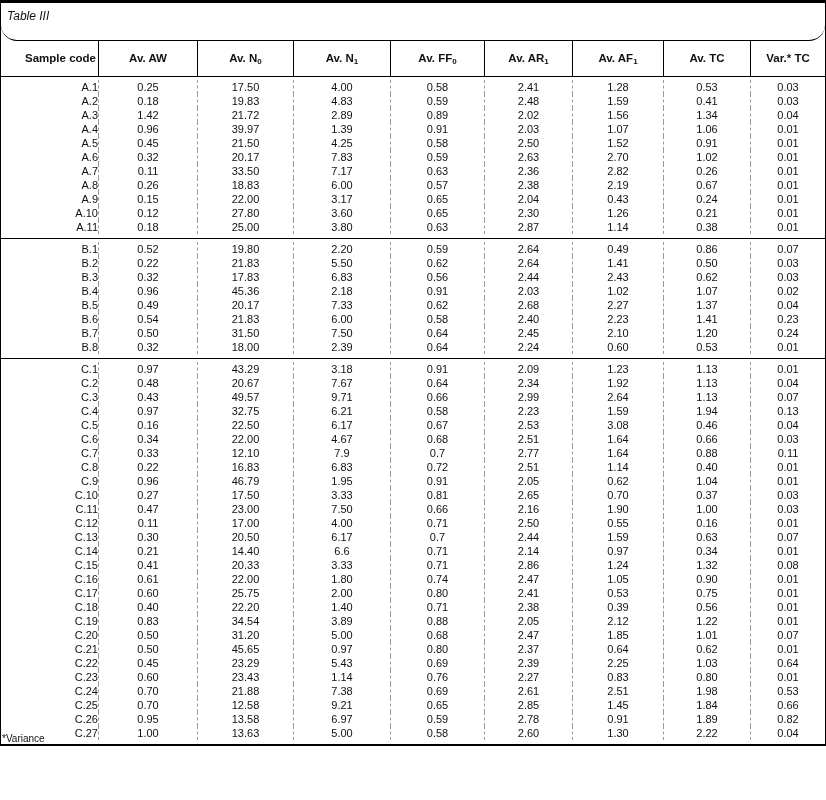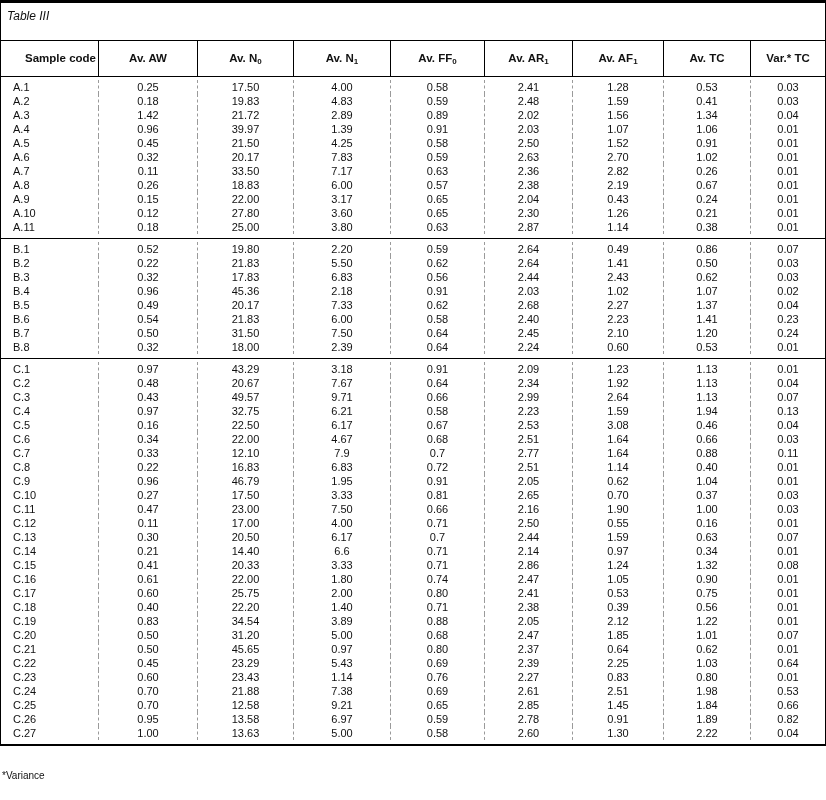--- a/index.html
+++ b/index.html
@@ -17,20 +17,21 @@
     position: absolute; left: 0; top: 0; width: 826px;
     border-left: 1px solid #000;
     border-right: 1px solid #000;
     border-top: 3px solid #000;
     border-bottom: 2px solid #000;
     background: #fff;
   }
   .caption-area {
     padding: 6px 8px 8px 6px;
     border-bottom: 1px solid #000;
+    border-radius: 16px;
   }
   .table-label {
     font-style: italic;
     font-size: 12px;
     line-height: 14px;
     margin-bottom: 9px;
   }
   .table-title {
     font-weight: bold;
     font-size: 15px;
@@ -65,26 +66,26 @@
     height: 14px;
     line-height: 14px;
     font-size: 11px;
     white-space: nowrap;
   }
   .cell {
     text-align: center;
     border-left: 1px dashed #9a9a9a;
     overflow: hidden;
   }
-  .cell:first-child { border-left: none; text-align: left; padding-left: 12px; }
+  .cell:first-child { border-left: none; text-align: right; padding-left: 12px; }
 
   .footnote {
     position: absolute;
     left: 2px;
-    top: 770px;
+    top: 733px;
     font-size: 10px;
     color: #111111;
   }
 </style>
 </head>
 <body>
 
 <div class="page">
   <div class="table-box">
     <div class="caption-area">

